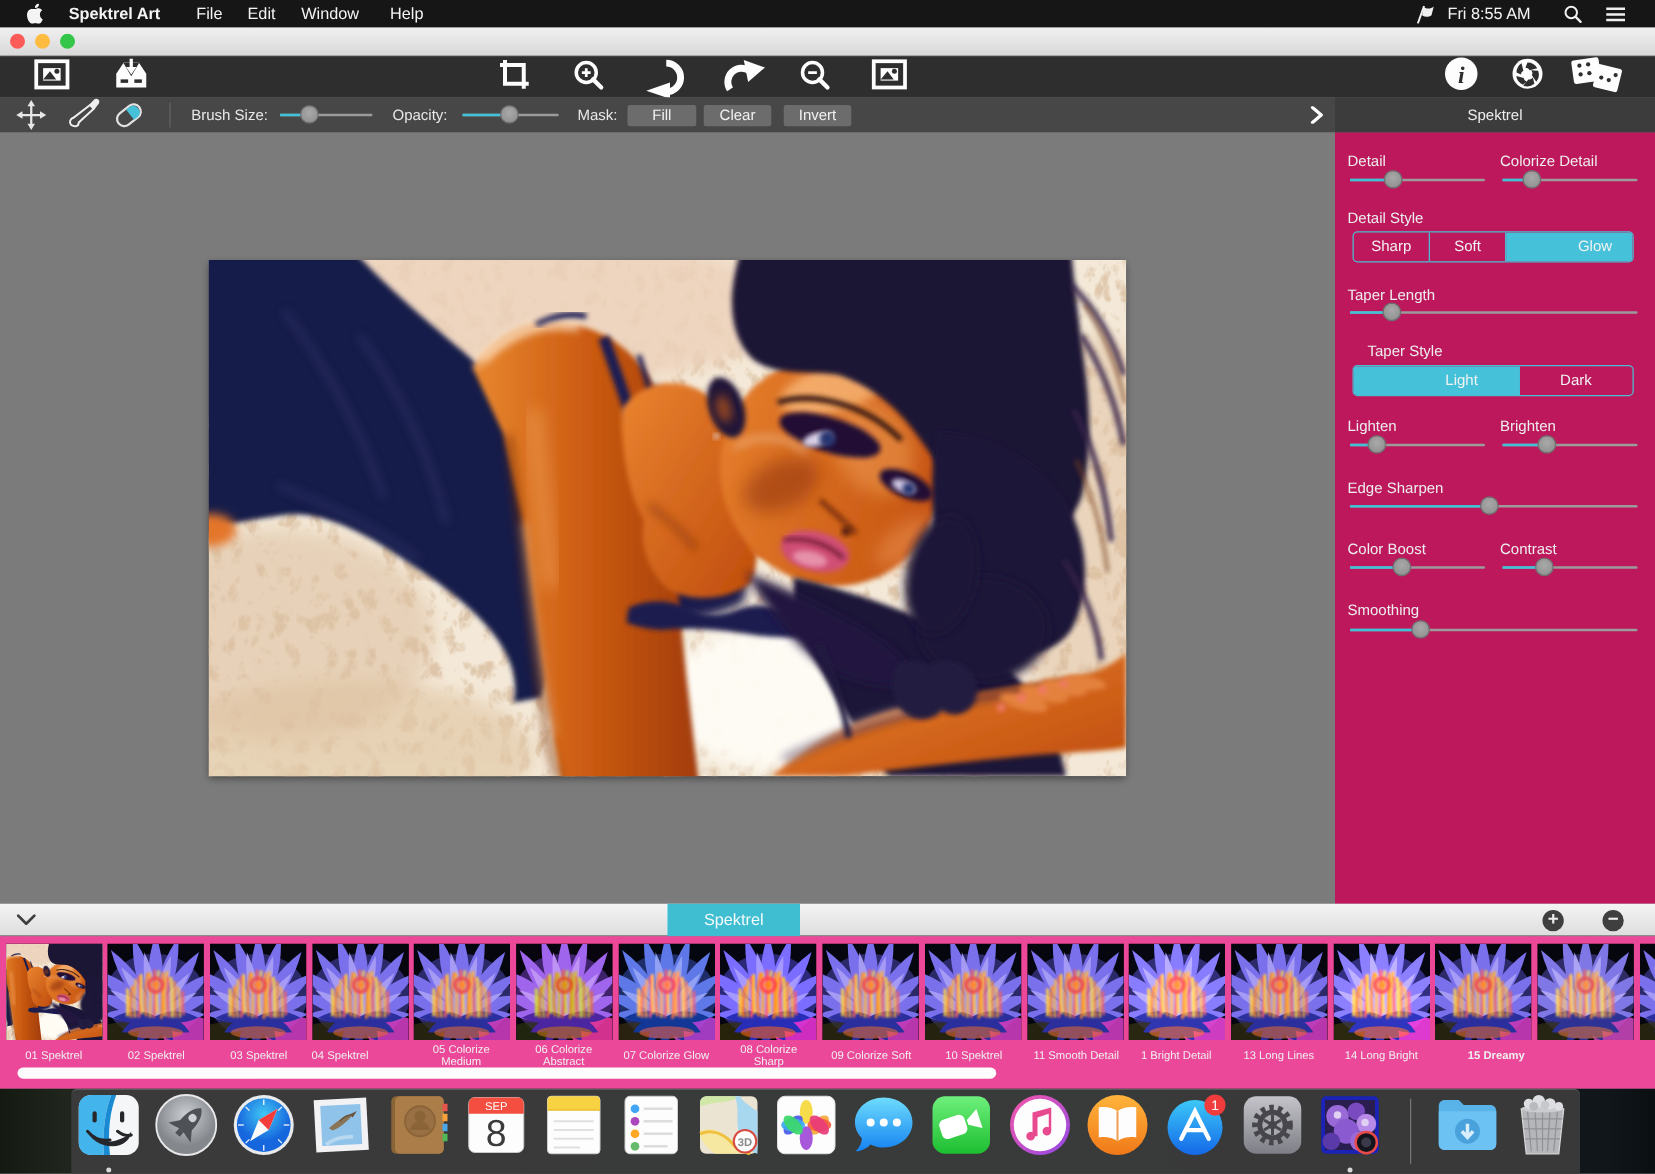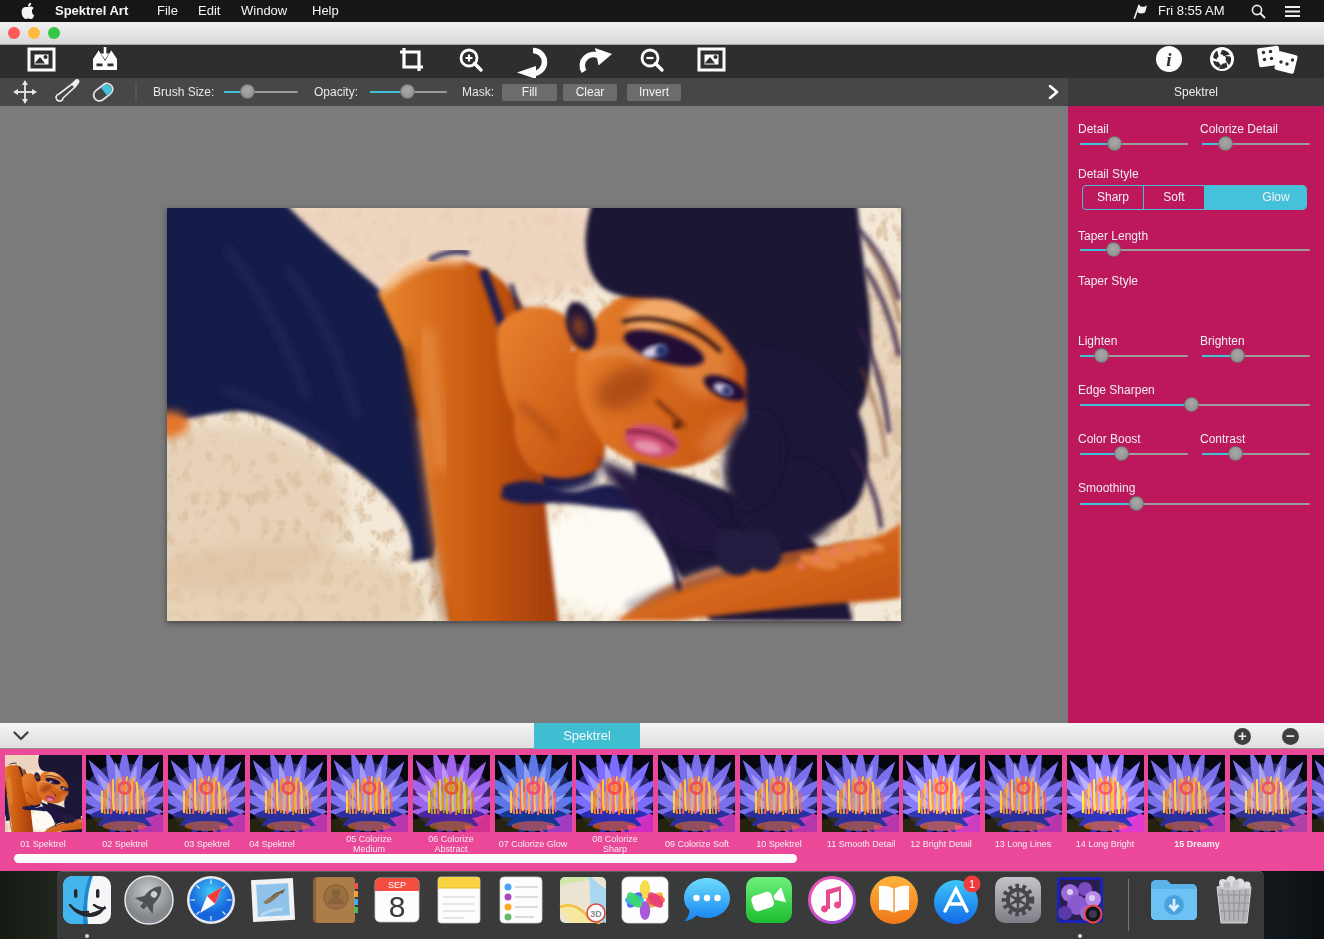--- a/index.html
+++ b/index.html
@@ -373,21 +373,25 @@
         <div class="seg">Soft</div>
         <div class="seg on">Glow</div>
     </div>
 
     <div class="plabel" style="left:10px;top:123px;">Taper Length</div>
     <div class="track" style="left:12px;top:143px;width:230px;">
         <span class="cy" style="width:34px;"></span>
       </div>
     <div class="thumbk" style="left:38px;top:136px;"></div>
 
-    <div class="plabel" style="left:10px;top:168px;">Taper Style</div>
+    <div class="plabel" style="left:26px;top:168px;">Taper Style</div>
+    <div class="segw" style="left:14px;top:186px;width:225px;height:25px;line-height:23px;">
+      <div class="seg on">Light</div>
+        <div class="seg">Dark</div>
+    </div>
 
     <div class="plabel" style="left:10px;top:228px;">Lighten</div>
     <div class="plabel" style="left:132px;top:228px;">Brighten</div>
     <div class="track" style="left:12px;top:249px;width:108px;">
         <span class="cy" style="width:22px;"></span>
       </div>
     <div class="thumbk" style="left:26px;top:242px;"></div>
     <div class="track" style="left:134px;top:249px;width:108px;">
         <span class="cy" style="width:36px;"></span>
       </div>
@@ -562,21 +566,21 @@
         <svg width="77" height="77" style="display:block">
           <use href="#flw"></use>
         </svg>
       </div>
     <div class="tlab" style="left:816px;top:90px;">11 Smooth Detail</div>
     <div class="th" style="left:903px;">
         <svg width="77" height="77" style="display:block;filter:brightness(1.12)">
           <use href="#flw"></use>
         </svg>
       </div>
-    <div class="tlab" style="left:896px;top:90px;">12 Bright Detail</div>
+    <div class="tlab" style="left:896px;top:90px;">1 Bright Detail</div>
     <div class="th" style="left:985px;">
         <svg width="77" height="77" style="display:block">
           <use href="#flw"></use>
         </svg>
       </div>
     <div class="tlab" style="left:978px;top:90px;">13 Long Lines</div>
     <div class="th" style="left:1067px;">
         <svg width="77" height="77" style="display:block;filter:brightness(1.15) saturate(1.1)">
           <use href="#flw"></use>
         </svg>

